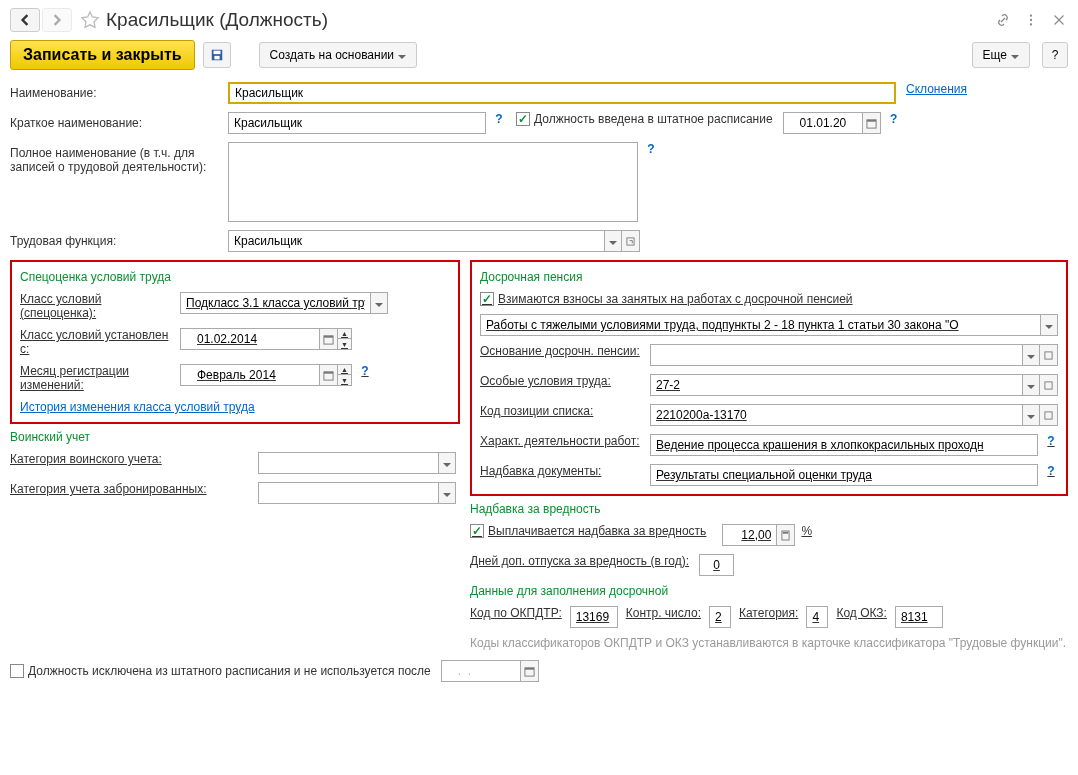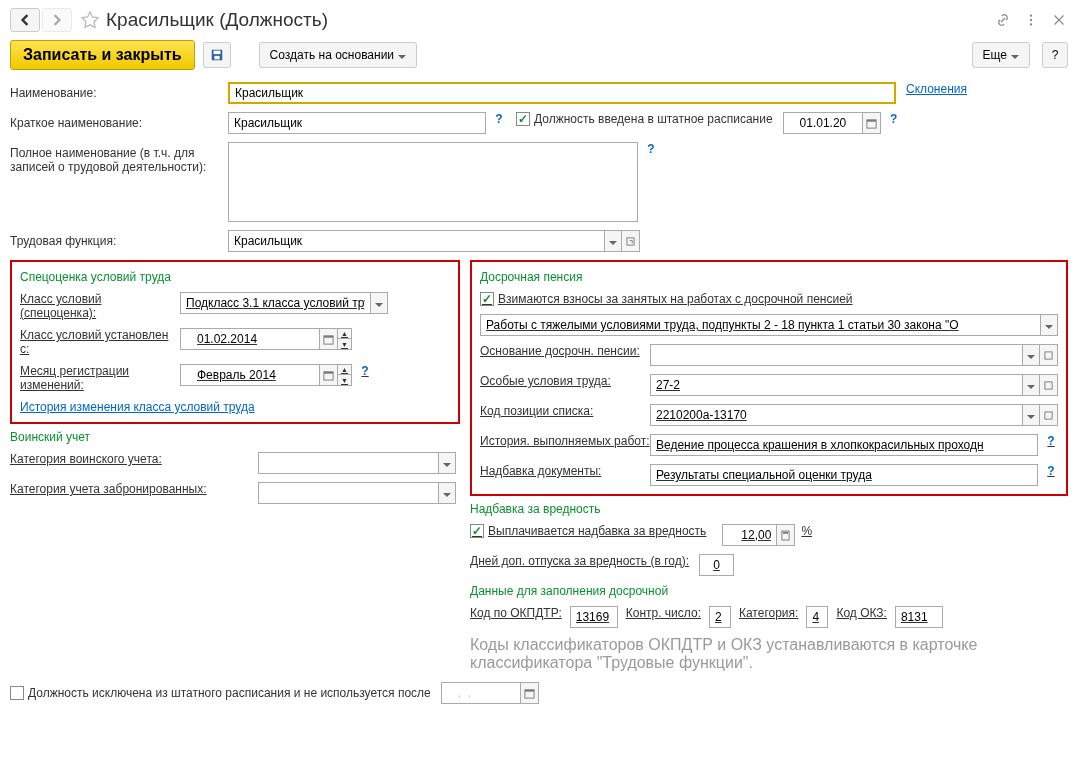--- a/index.html
+++ b/index.html
@@ -39,21 +39,21 @@
 .col-right { flex: 1; }
 .section-box { border: 2px solid #c00; padding: 8px; margin-bottom: 6px; }
 .section-title { color: #0a9030; font-size: 12px; margin-bottom: 8px; display: block; }
 .row-in { display: flex; align-items: flex-start; margin-bottom: 8px; text-decoration: underline; }
 .lbl-in { width: 160px; }
 .lbl-in2 { width: 150px; }
 .spinners { display: flex; flex-direction: column; width: 14px; border: 1px solid #aaa; border-left: none; }
 .spinner { height: 10px; background: #f5f5f5; display: flex; align-items: center; justify-content: center; cursor: pointer; font-size: 7px; line-height: 1; }
 .spinner:first-child { border-bottom: 1px solid #aaa; }
 .num-input { border: 1px solid #aaa; padding: 3px 5px; font-size: 12px; width: 55px; height: 22px; text-align: right; }
-.hint-text { color: #9a9a9a; font-size: 16px; margin-top: 6px; }
+.hint-text { color: #9a9a9a; font-size: 12px; margin-top: 6px; }
 .bottom-row { display: flex; align-items: center; margin-top: 10px; }
 .caret::after { content: ''; display: inline-block; border-top: 4px solid #666; border-left: 4px solid transparent; border-right: 4px solid transparent; }
 </style>
 </head>
 <body>
 
 <div class="header-bar">
   <div class="nav-btn">
       <svg viewBox="0 0 10 10">
         <path d="M7 1L3 5l4 4" stroke="#333" stroke-width="2" fill="none"></path>
@@ -280,21 +280,21 @@
               <span class="caret"></span>
             </div>
             <div class="select-open">
               <svg viewBox="0 0 10 10" width="9" height="9">
                 <rect x="1" y="1" width="8" height="8" fill="none" stroke="#777"></rect>
               </svg>
             </div>
           </div>
       </div>
       <div class="row-in">
-        <div class="lbl-in2" style="width:170px">История. выполняемых работ:</div>
+        <div class="lbl-in2" style="width:170px">Характ. деятельности работ:</div>
         <input class="input-text" style="flex: 1 1 0%;" value="Ведение процесса крашения в хлопкокрасильных проходн">
         <span class="help-q">?</span>
       </div>
       <div class="row-in" style="margin-bottom:0">
         <div class="lbl-in2" style="width:170px">Надбавка документы:</div>
         <input class="input-text" style="flex: 1 1 0%;" value="Результаты специальной оценки труда">
         <span class="help-q">?</span>
       </div>
     </div>
 

